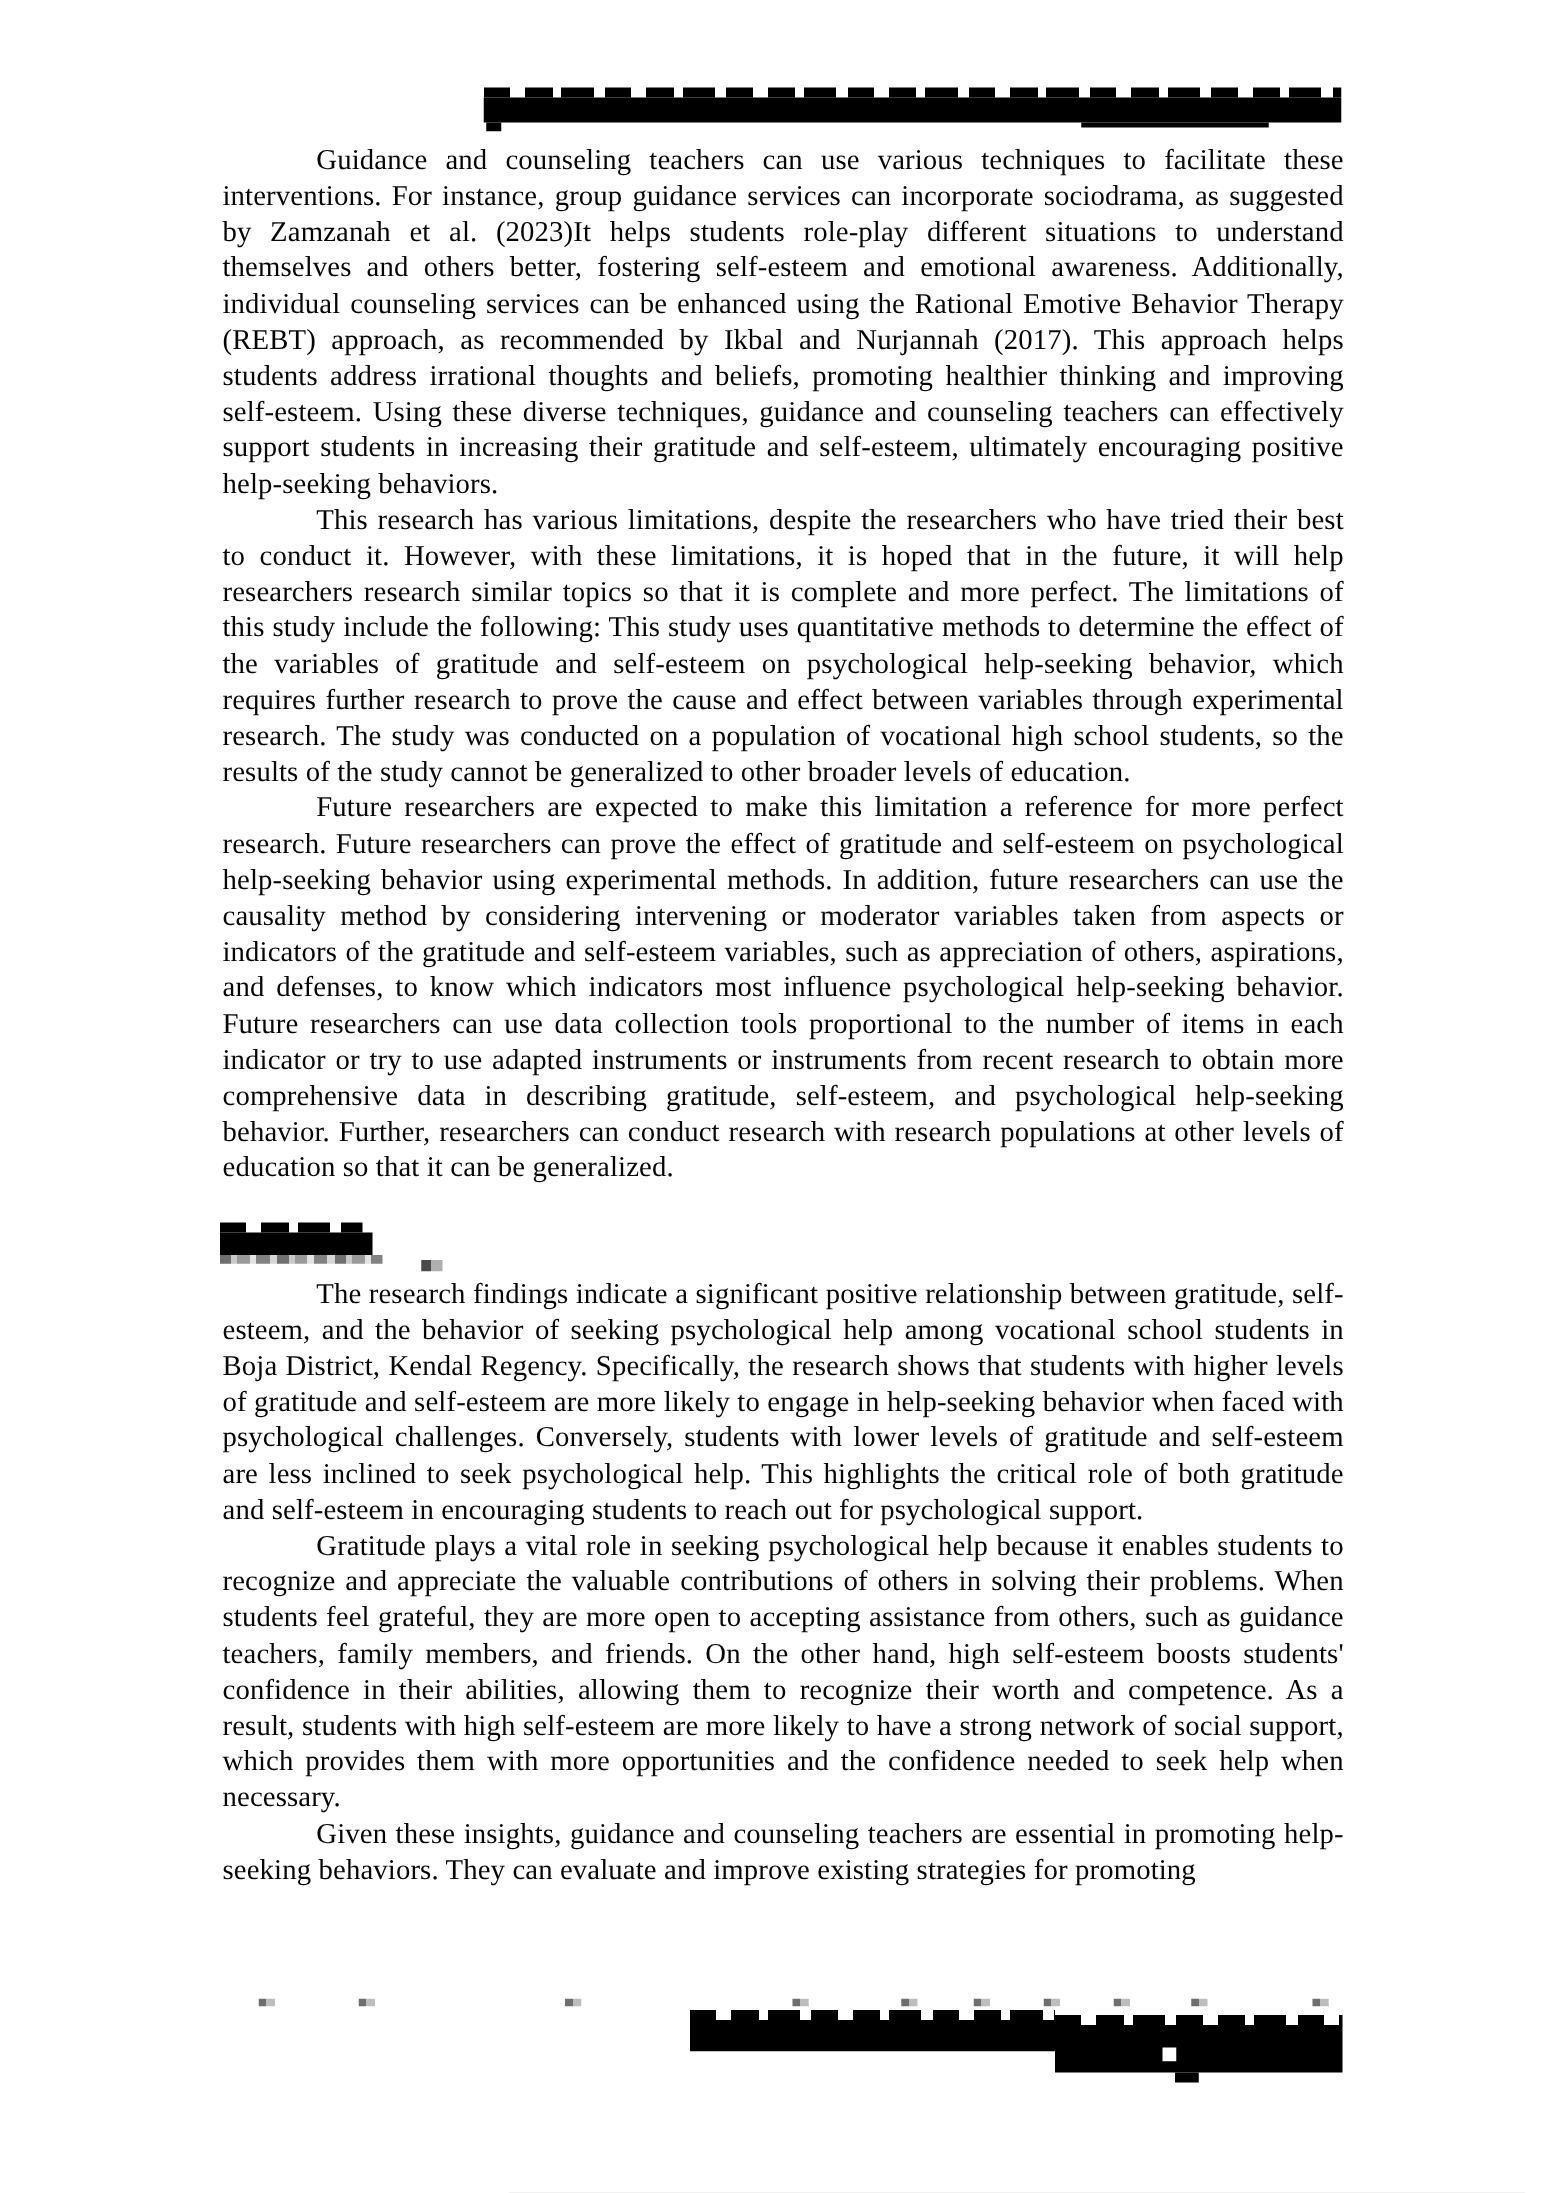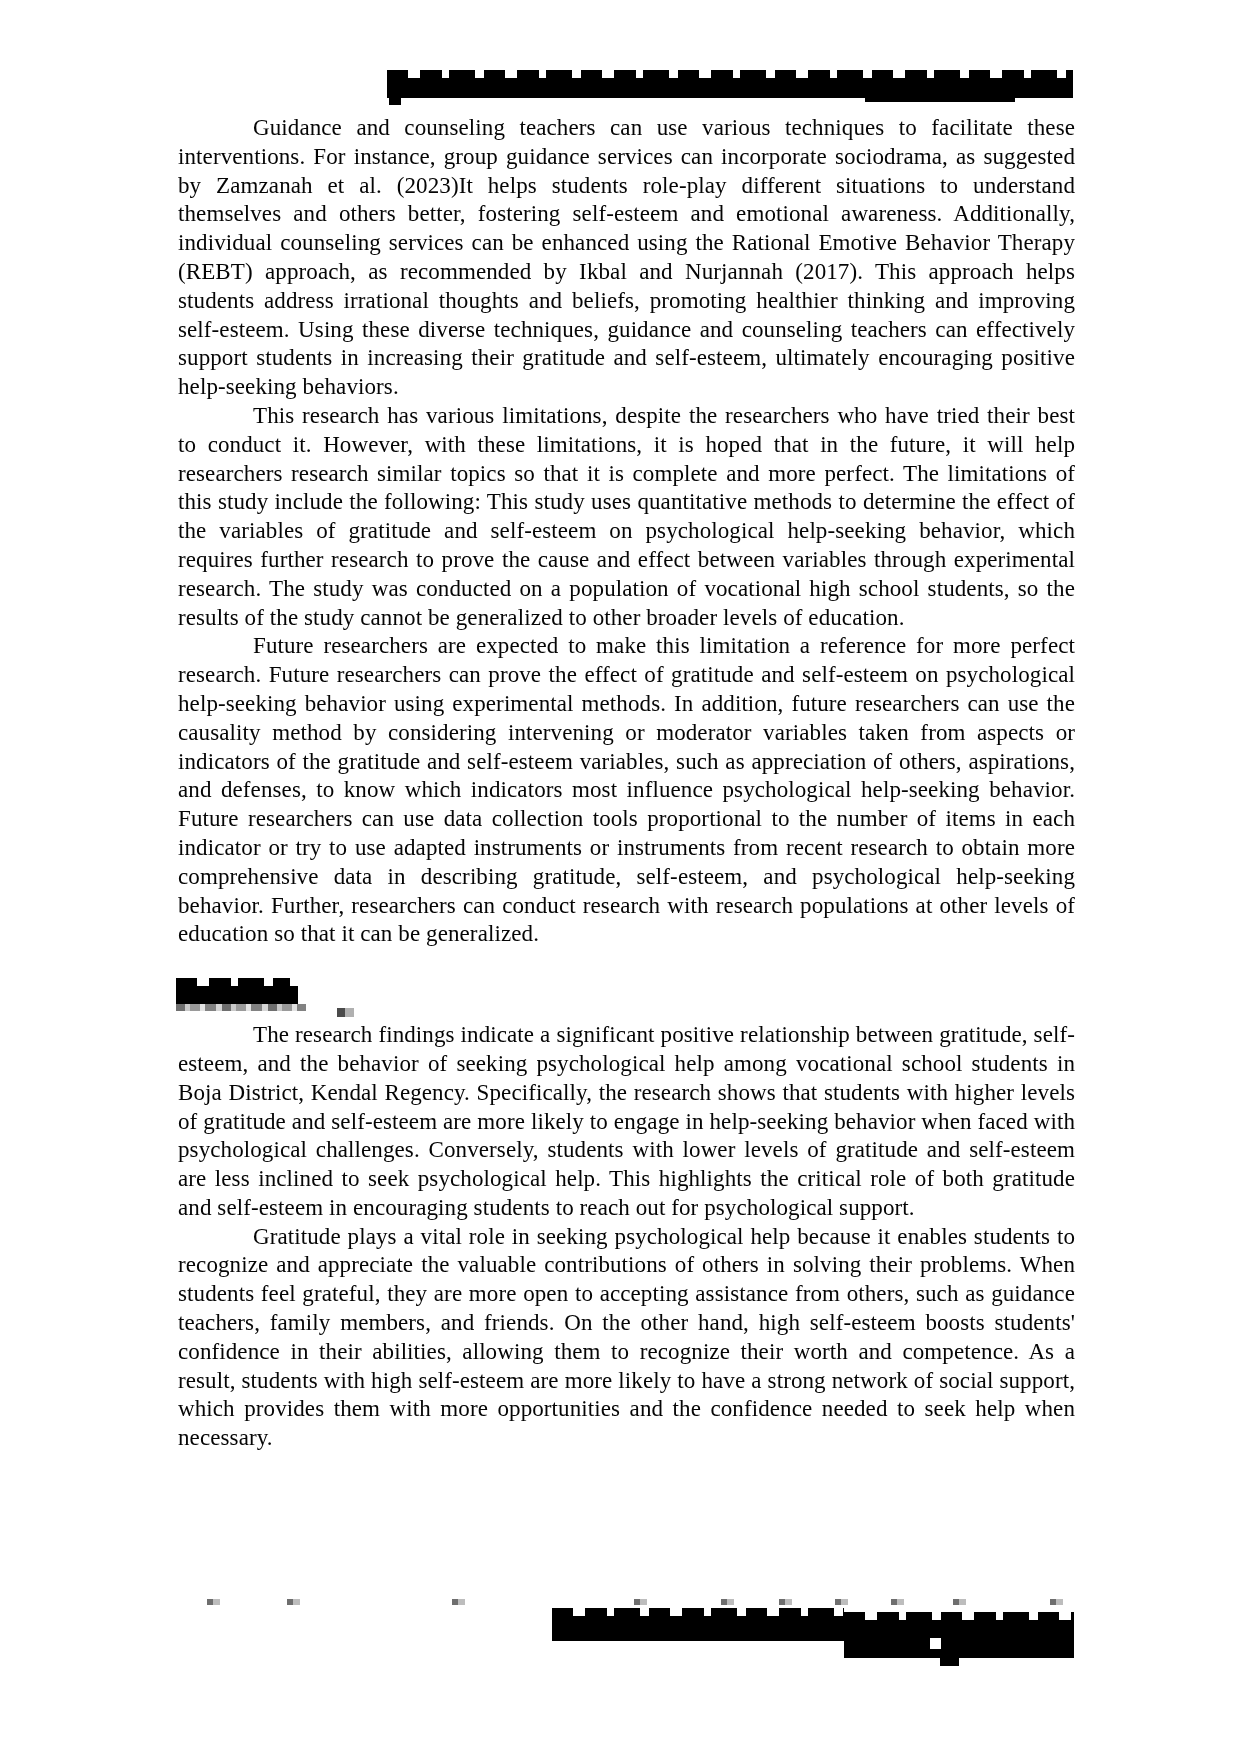--- a/index.html
+++ b/index.html
@@ -108,20 +108,21 @@
     <p>Future researchers are expected to make this limitation a reference for more perfect research. Future researchers can prove the effect of gratitude and self-esteem on psychological help-seeking behavior using experimental methods. In addition, future researchers can use the causality method by considering intervening or moderator variables taken from aspects or indicators of the gratitude and self-esteem variables, such as appreciation of others, aspirations, and defenses, to know which indicators most influence psychological help-seeking behavior. Future researchers can use data collection tools proportional to the number of items in each indicator or try to use adapted instruments or instruments from recent research to obtain more comprehensive data in describing gratitude, self-esteem, and psychological help-seeking behavior. Further, researchers can conduct research with research populations at other levels of education so that it can be generalized.</p>
 
     <div class="heading-redact">
       <div class="teeth"></div>
       <div class="solidbar"></div>
       <div class="gray-shadow"></div>
     </div>
 
     <p>The research findings indicate a significant positive relationship between gratitude, self-esteem, and the behavior of seeking psychological help among vocational school students in Boja District, Kendal Regency. Specifically, the research shows that students with higher levels of gratitude and self-esteem are more likely to engage in help-seeking behavior when faced with psychological challenges. Conversely, students with lower levels of gratitude and self-esteem are less inclined to seek psychological help. This highlights the critical role of both gratitude and self-esteem in encouraging students to reach out for psychological support.</p>
     <p>Gratitude plays a vital role in seeking psychological help because it enables students to recognize and appreciate the valuable contributions of others in solving their problems. When students feel grateful, they are more open to accepting assistance from others, such as guidance teachers, family members, and friends. On the other hand, high self-esteem boosts students' confidence in their abilities, allowing them to recognize their worth and competence. As a result, students with high self-esteem are more likely to have a strong network of social support, which provides them with more opportunities and the confidence needed to seek help when necessary.</p>
+    <p>Given these insights, guidance and counseling teachers are essential in promoting help-seeking behaviors. They can evaluate and improve existing strategies for promoting</p>
   </div>
 
   <div class="artifact-generalized"></div>
 
   <div class="artifact" style="left:207px;  top:1599px;"></div>
   <div class="artifact" style="left:287px;  top:1599px;"></div>
   <div class="artifact" style="left:452px;  top:1599px;"></div>
   <div class="artifact" style="left:634px;  top:1599px;"></div>
   <div class="artifact" style="left:721px;  top:1599px;"></div>
   <div class="artifact" style="left:779px;  top:1599px;"></div>

